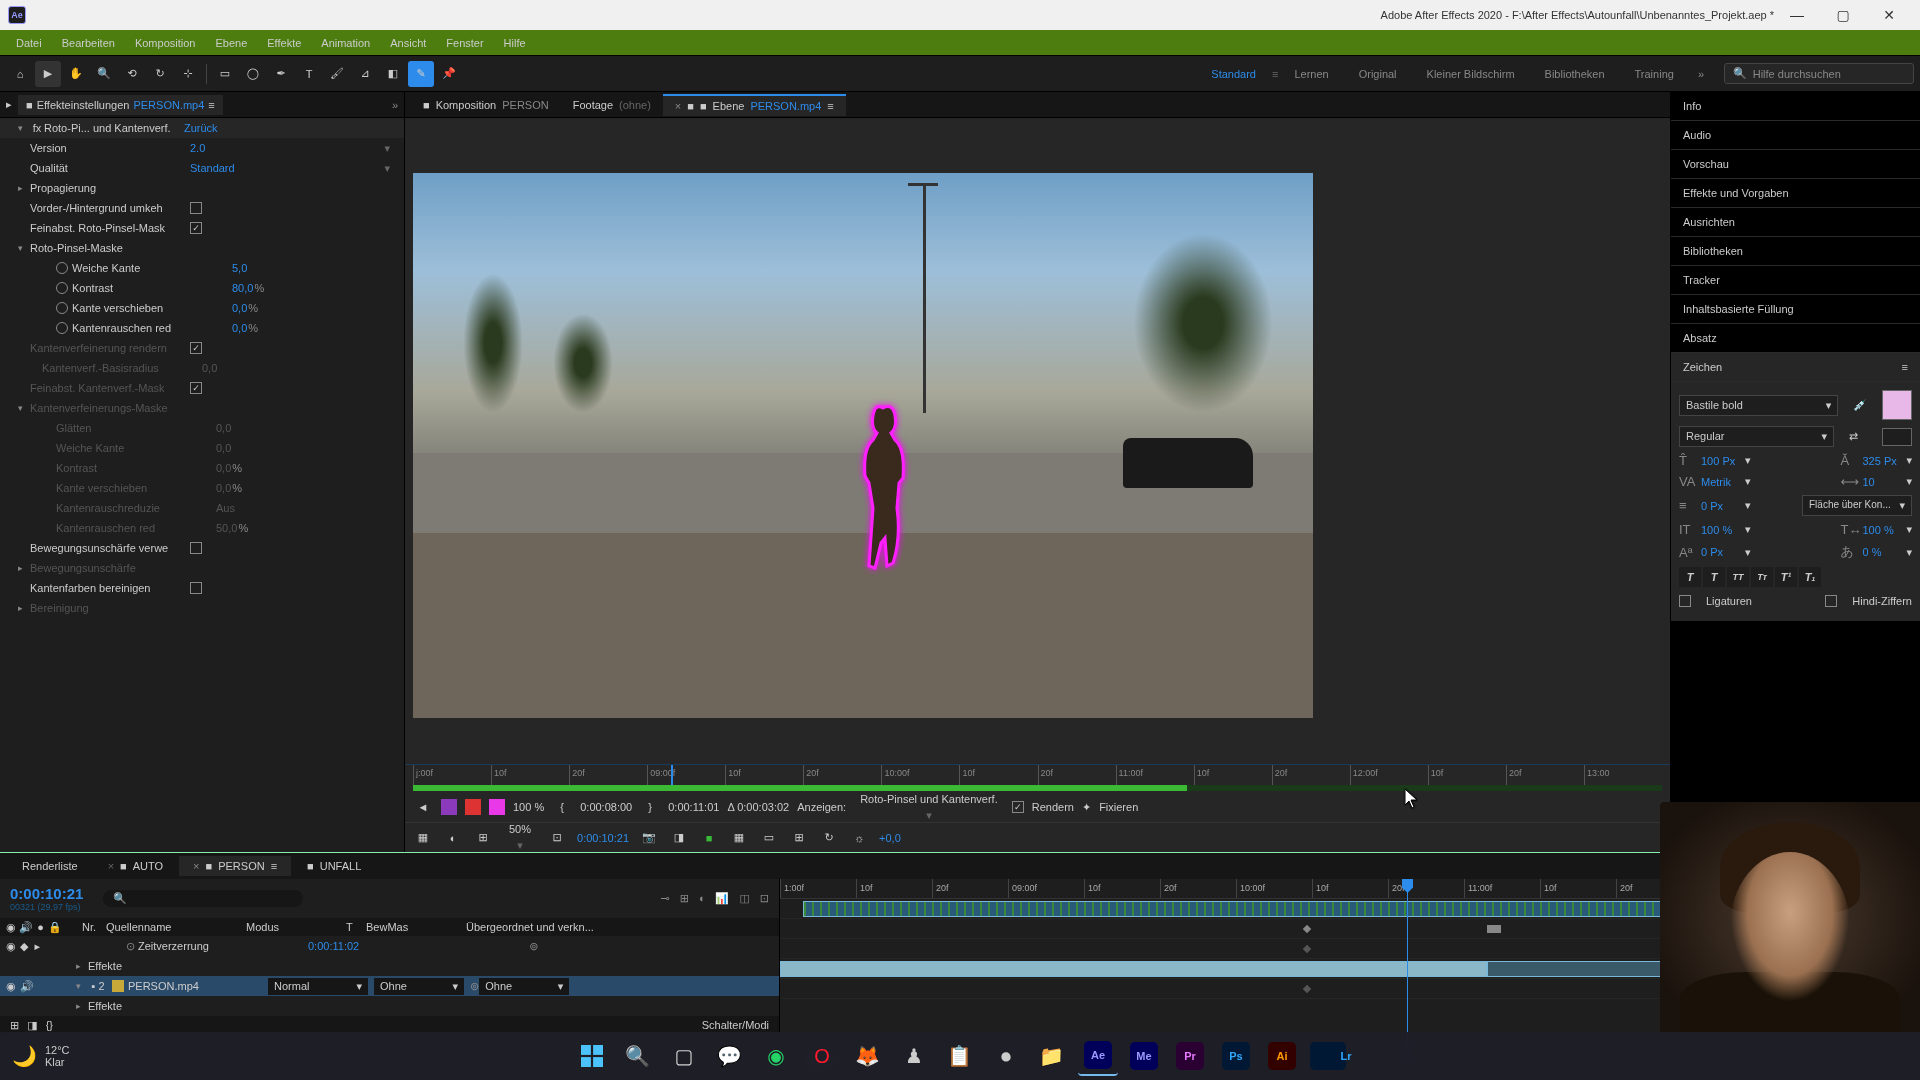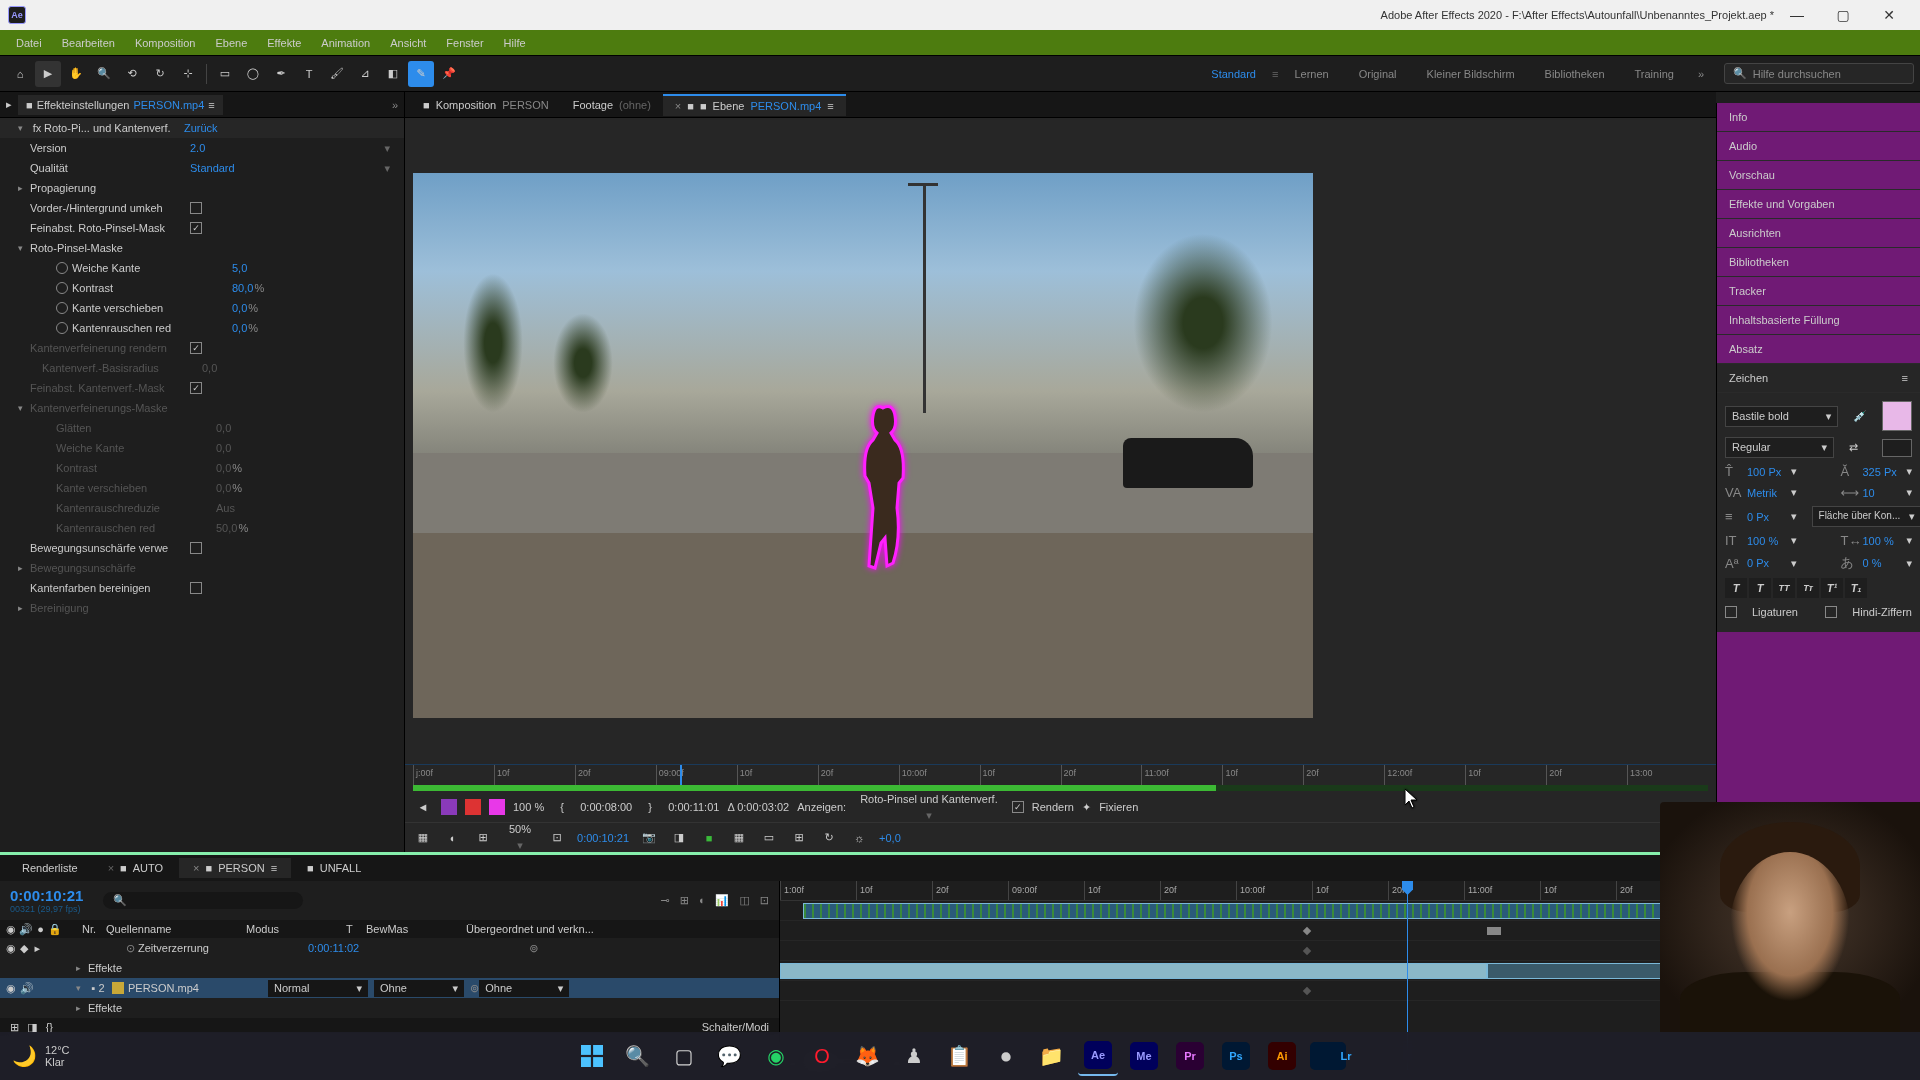--- a/index.html
+++ b/index.html
@@ -81,35 +81,35 @@
 .vc-chip.mag { background: #e838e8; }
 .vc-text { color: #ccc; }
 .vc-blue { color: #2d8ceb; }
 .vc-dropdown { display: flex; align-items: center; gap: 4px; padding: 2px 6px; flex-direction: column; }
 .vc-cb { width: 12px; height: 12px; border: 1px solid #888; }
 .vc-cb.checked::after { content:"✓"; font-size:9px; display:block; text-align:center; line-height:10px; }
 
 .viewer-controls2 { height: 30px; background: #262626; display: flex; align-items: center; padding: 0 8px; gap: 10px; font-size: 11px; border-top:1px solid #333; }
 
 
-.right-panel { width: 204px; background: #701a75; border-left: 1px solid #000; display: flex; flex-direction: column; margin-top: 11px; }
+.right-panel { width: 250px; background: #000000; border-left: 1px solid #000; display: flex; flex-direction: column; }
 .rp-item { padding: 8px 12px; border-bottom: 1px solid #2a2a2a; font-size: 11px; }
 .rp-item.expanded { background: #262626; }
 .char-panel { padding: 8px; background: #262626; }
 .char-row { display: flex; align-items: center; gap: 15px; margin-bottom: 6px; }
 .char-select { flex: 1; background: #1e1e1e; border: 1px solid #444; padding: 3px 6px; font-size: 11px; display: flex; justify-content: space-between; }
 .char-swatch { width: 30px; height: 30px; background: #e8b8e8; border: 1px solid #666; }
 .char-ctrl { display: flex; align-items: center; gap: 4px; }
 .char-ctrl .ic { width: 18px; color: #888; font-size: 13px; }
 .char-ctrl .val { color: #2d8ceb; min-width: 40px; }
 .char-btns { display: flex; gap: 2px; margin-top: 6px; }
 .char-btn { width: 22px; height: 20px; background: #1e1e1e; display: flex; align-items: center; justify-content: center; font-weight: bold; font-style: italic; }
 
 
-.timeline { height: 218px; background: #1e1e1e; border-top: 3px solid #86efac; display: flex; flex-direction: column; }
+.timeline { height: 218px; background: #1e1e1e; border-top: 1px solid #86efac; display: flex; flex-direction: column; }
 .tl-tabs { height: 26px; display: flex; align-items: center; background: #161616; padding: 0 8px; gap: 2px; }
 .tl-tab { padding: 4px 14px; display: flex; align-items: center; gap: 6px; }
 .tl-tab.active { background: #262626; }
 .tl-body { flex: 1; display: flex; }
 .tl-left { width: 780px; background: #1e1e1e; border-right: 1px solid #000; }
 .tl-time { padding: 6px 10px; display:flex; align-items:center; gap:20px; }
 .tl-time .tc { color: #2d8ceb; font-size: 15px; font-weight: bold; }
 .tl-time .fr { color: #1a5a8a; font-size: 9px; }
 .tl-time .search { background: #161616; border-radius: 10px; padding: 2px 10px; width: 200px; color:#666; }
 .tl-time .icons { margin-left:auto; display:flex; gap:10px; }

